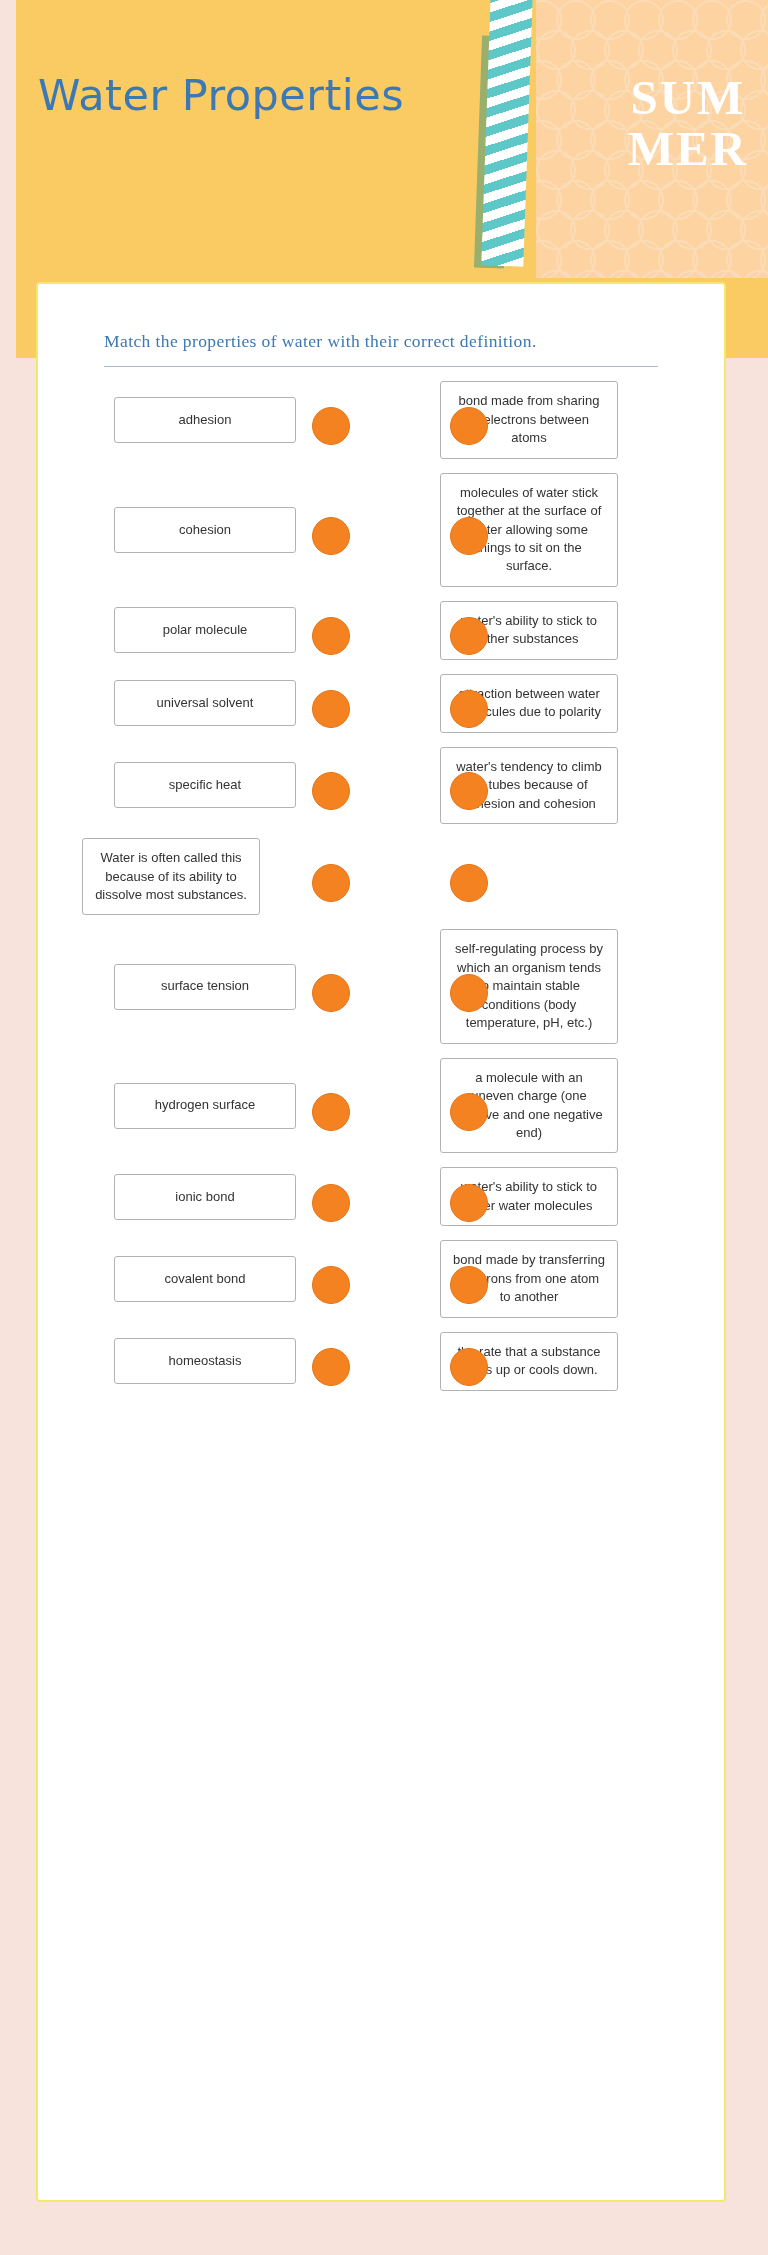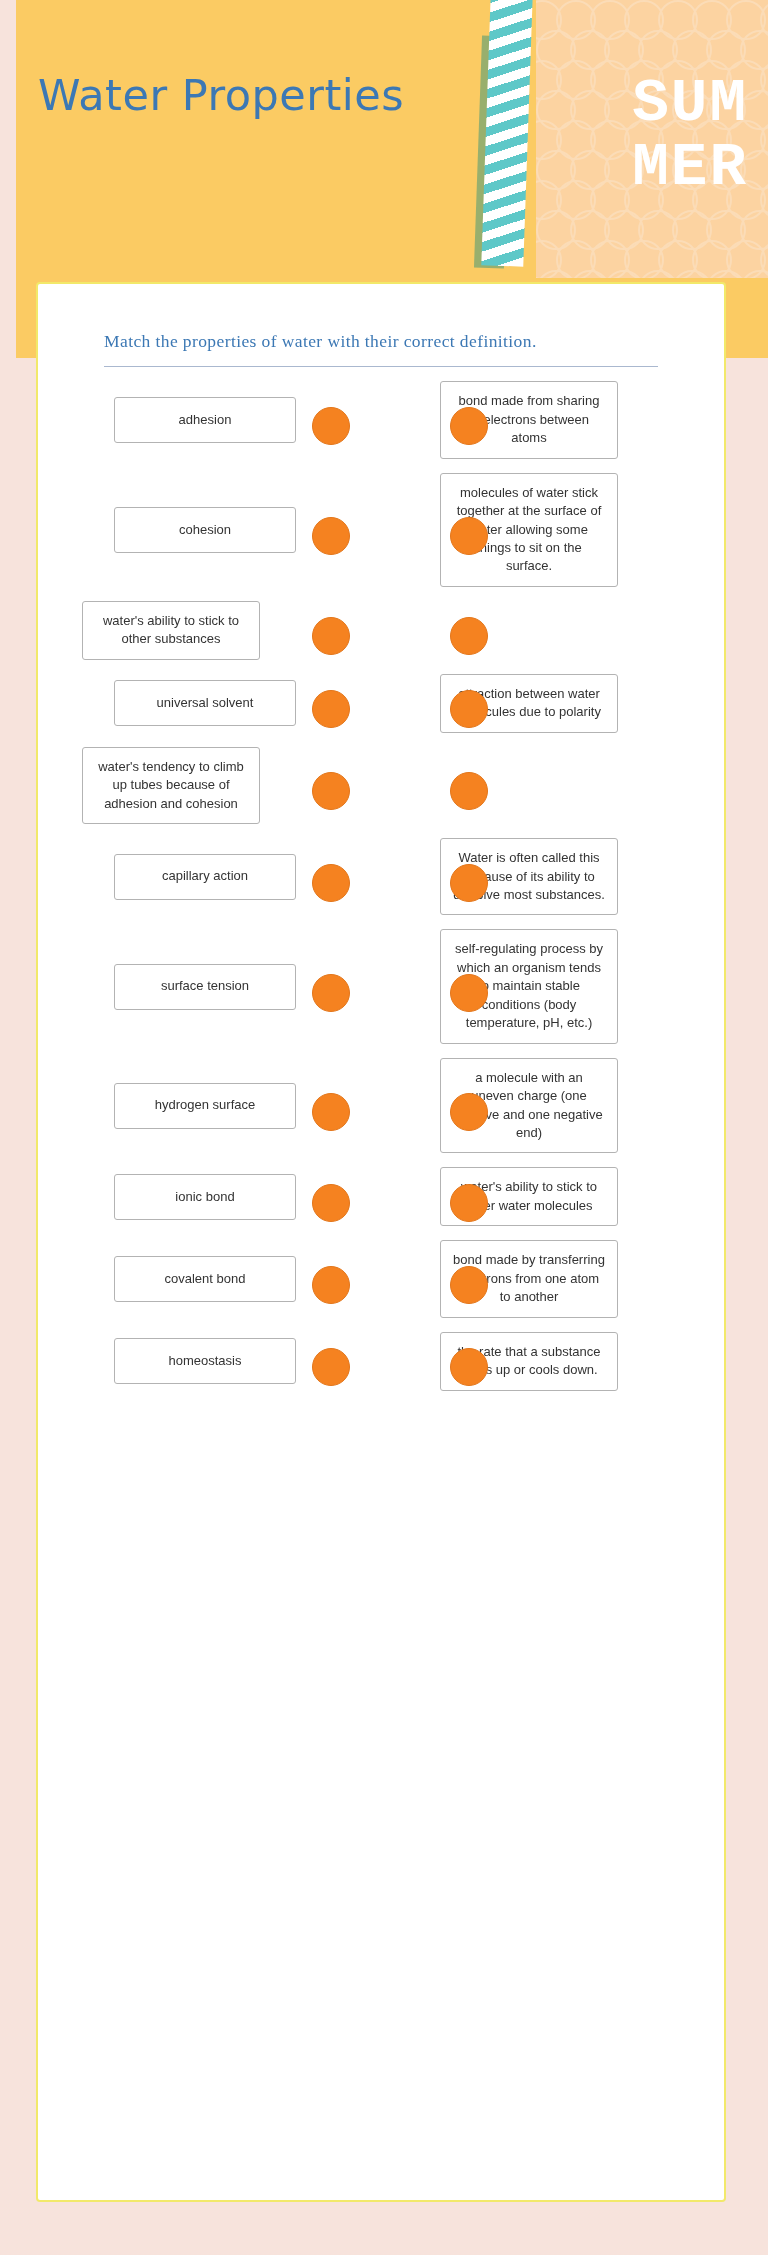--- a/index.html
+++ b/index.html
@@ -76,23 +76,23 @@
     color: #3c78b4;
     letter-spacing: .5px;
     z-index: 5;
   }
   .summer {
     position: absolute;
     top: 72px;
     right: 36px;
     text-align: center;
     color: #ffffff;
-    font-family: Liberation Mono, monospace;
+    font-family: Liberation Serif, serif;
     font-weight: bold;
-    font-size: 61px;
+    font-size: 49px;
     line-height: 1.05;
     letter-spacing: 2px;
     z-index: 6;
   }
   .summer .s2 { display: block; }
 
   
   .card {
     position: absolute;
     top: 282px;
@@ -301,40 +301,41 @@
     </div>
 
     <div class="row" style="min-height:58px;">
       <div class="term-box">cohesion</div>
       <div class="dot dot-left"></div>
       <div class="dot dot-right"></div>
       <div class="def-box">molecules of water stick together at the surface of water allowing some things to sit on the surface.</div>
     </div>
 
     <div class="row" style="min-height:58px;">
+      <div class="term-box">polar molecule</div>
       <div class="dot dot-left"></div>
       <div class="dot dot-right"></div>
       <div class="def-box">water's ability to stick to other substances</div>
     </div>
 
     <div class="row" style="min-height:58px;">
       <div class="term-box">universal solvent</div>
       <div class="dot dot-left"></div>
       <div class="dot dot-right"></div>
       <div class="def-box">attraction between water molecules due to polarity</div>
     </div>
 
     <div class="row" style="min-height:58px;">
+      <div class="term-box">specific heat</div>
       <div class="dot dot-left"></div>
       <div class="dot dot-right"></div>
       <div class="def-box">water's tendency to climb up tubes because of adhesion and cohesion</div>
     </div>
 
     <div class="row" style="min-height:58px;">
-      <div class="term-box">capillary action</div>
       <div class="dot dot-left"></div>
       <div class="dot dot-right"></div>
       <div class="def-box">Water is often called this because of its ability to dissolve most substances.</div>
     </div>
 
     <div class="row" style="min-height:58px;">
       <div class="term-box">surface tension</div>
       <div class="dot dot-left"></div>
       <div class="dot dot-right"></div>
       <div class="def-box">self-regulating process by which an organism tends to maintain stable conditions (body temperature, pH, etc.)</div>

